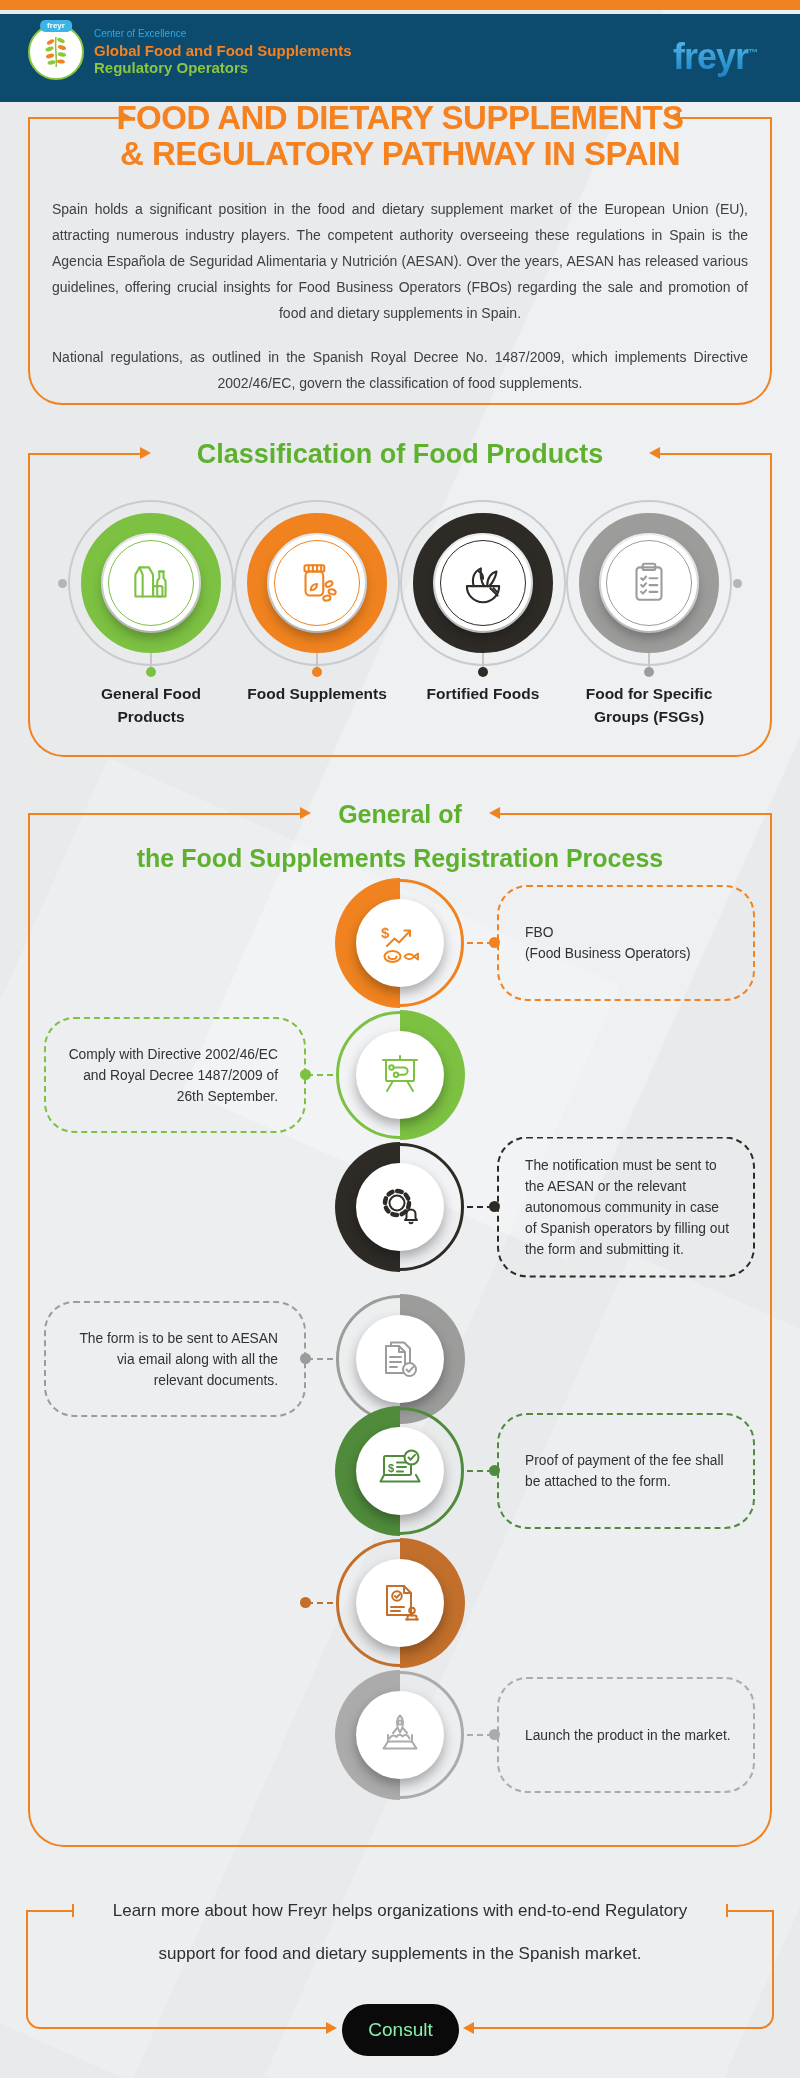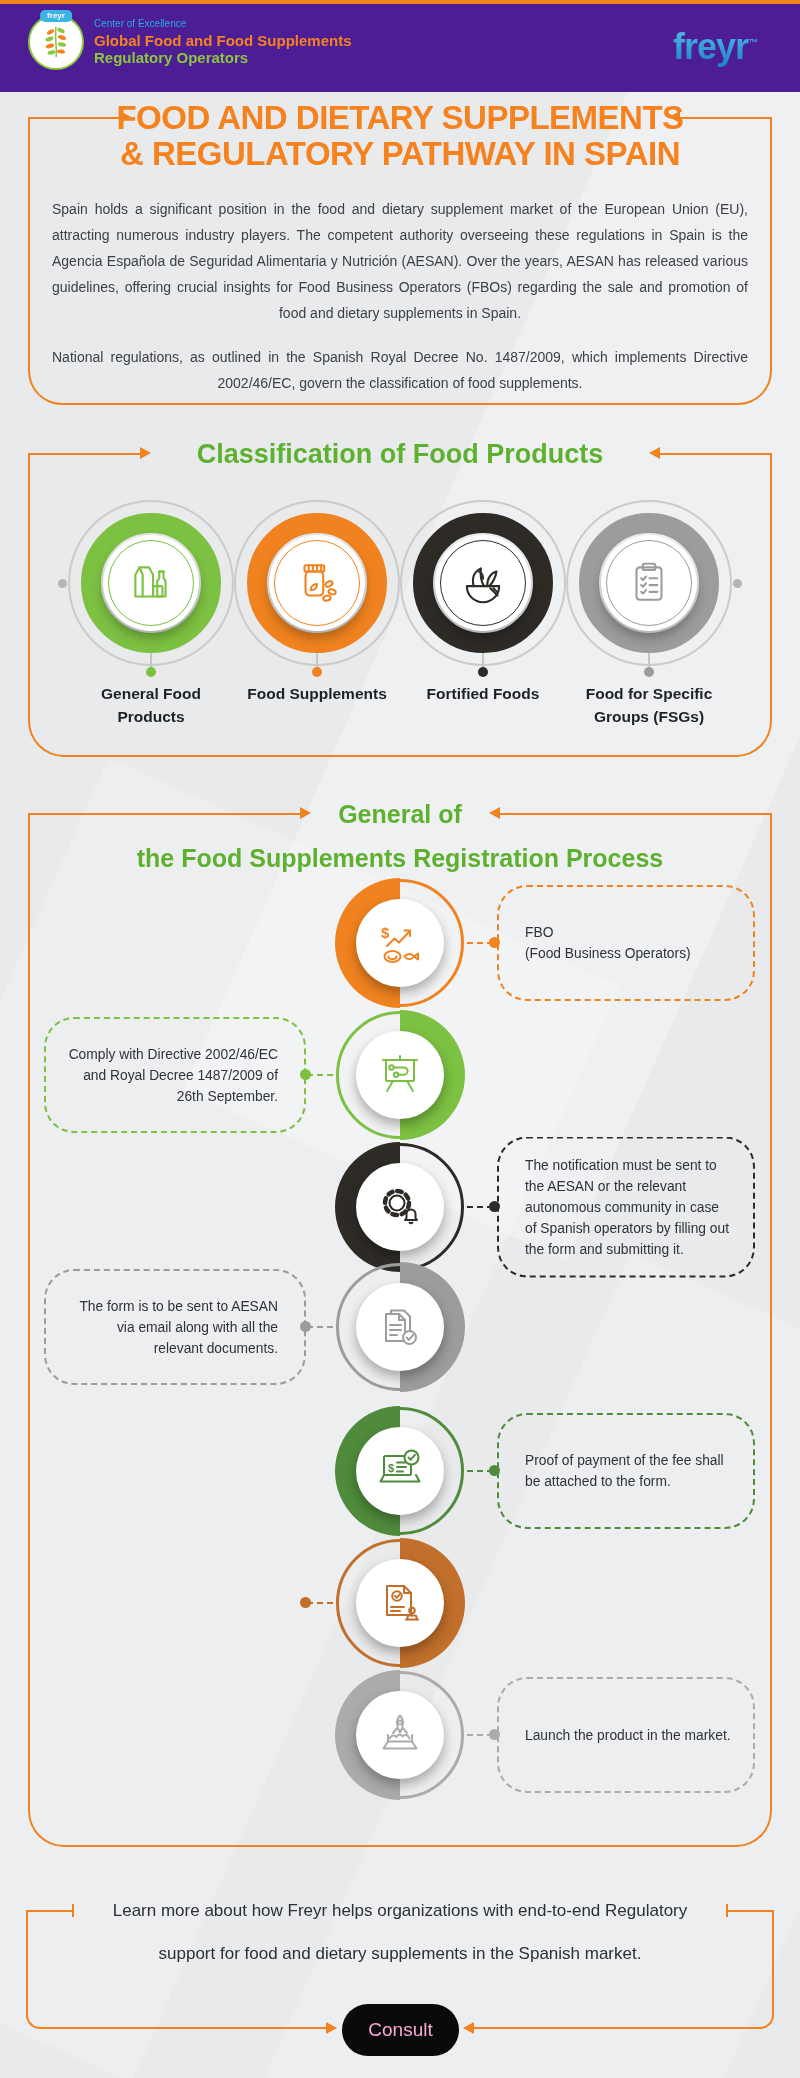--- a/index.html
+++ b/index.html
@@ -10,21 +10,21 @@
     background:#e8eaec;overflow:hidden;
     font-family:"Liberation Sans",sans-serif;color:#3e4144;
   }
   .diag{position:absolute;background:rgba(255,255,255,.30);transform:rotate(24deg);pointer-events:none;}
   #d1{width:420px;height:1500px;left:470px;top:-260px;}
   #d2{width:560px;height:1200px;left:-160px;top:820px;background:rgba(255,255,255,.22);}
   #d3{width:420px;height:900px;left:430px;top:1300px;background:rgba(255,255,255,.20);}
 
   
   .topbar{position:absolute;left:0;top:0;width:800px;height:10px;background:#f0831f;}
-  header{position:absolute;left:0;top:4px;width:800px;height:88px;background:#4c1d95;}
+  header{position:absolute;left:0;top:14px;width:800px;height:88px;background:#0c4a6e;}
   .logo-group{position:absolute;left:28px;top:10px;display:flex;align-items:center;}
   .logo-circle{position:relative;width:56px;height:56px;border:2.5px solid #8CC63E;border-radius:50%;background:#fff;display:flex;align-items:center;justify-content:center;}
   .logo-badge{position:absolute;top:-6px;left:50%;transform:translateX(-50%);background:#3CB4E5;color:#fff;font-size:8px;font-weight:700;padding:1px 7px;border-radius:5px;line-height:10px;}
   .logo-text{margin-left:10px;line-height:1.15;}
   .coe{font-size:10px;color:#29ABE1;margin-bottom:2px;}
   .org1{font-size:15px;font-weight:700;color:#F58220;}
   .org2{font-size:15px;font-weight:700;color:#8CC63E;}
   .brand{position:absolute;right:42px;top:22px;font-size:36px;font-weight:700;letter-spacing:-1px;
     background:linear-gradient(180deg,#55BDEA,#1B7FC4);-webkit-background-clip:text;background-clip:text;
     color:#2EA7DF;-webkit-text-fill-color:transparent;}
@@ -107,21 +107,21 @@
   .footer-text{position:absolute;left:0;top:1889px;width:800px;text-align:center;font-size:17px;line-height:43px;color:#2c2f33;}
   .fb-left{position:absolute;left:26px;top:1910px;width:304px;height:119px;border-left:2px solid #f0831f;border-bottom:2px solid #f0831f;border-bottom-left-radius:14px;}
   .fb-left-top{position:absolute;left:26px;top:1910px;width:46px;height:0;border-top:2px solid #f0831f;}
   .fb-tick.l{position:absolute;left:72px;top:1904px;width:0;height:13px;border-left:2px solid #f0831f;}
   .fb-arrow-r{position:absolute;left:326px;top:2022px;}
   .fb-right{position:absolute;left:470px;top:1910px;width:304px;height:119px;border-right:2px solid #f0831f;border-bottom:2px solid #f0831f;border-bottom-right-radius:14px;}
   .fb-right-top{position:absolute;left:728px;top:1910px;width:46px;height:0;border-top:2px solid #f0831f;}
   .fb-tick.r{position:absolute;left:726px;top:1904px;width:0;height:13px;border-left:2px solid #f0831f;}
   .fb-arrow-l{position:absolute;left:463px;top:2022px;}
   .consult-btn{position:absolute;left:342px;top:2004px;width:117px;height:52px;border-radius:26px;background:#0a0a0a;
-    color:#f9a8d4;font-size:19px;font-family:"Liberation Sans",sans-serif;display:flex;align-items:center;justify-content:center;border:none;cursor:pointer;}
+    color:#86efac;font-size:19px;font-family:"Liberation Sans",sans-serif;display:flex;align-items:center;justify-content:center;border:none;cursor:pointer;}
 </style>
 </head>
 <body>
 
 <div id="page">
   <div class="diag" id="d1"></div>
   <div class="diag" id="d2"></div>
   <div class="diag" id="d3"></div>
 
   <div class="topbar"></div>
@@ -333,21 +333,21 @@
           </svg>
         </div>
       </div>
       <div class="conn"></div>
       <div class="ndot"></div>
       <div class="sbox">
           <p>The notification must be sent to the AESAN or the relevant autonomous community in case of Spanish operators by filling out the form and submitting it.</p>
         </div>
     </div>
 
-    <div class="node s4 thickR sideL" style="top:462px">
+    <div class="node s4 thickR sideL" style="top:494px">
       <div class="ringwrap">
         <div class="solid"></div>
           <div class="thin"></div>
         <div class="core">
           <svg viewBox="0 0 48 48" fill="none" stroke="currentColor" stroke-width="2" stroke-linecap="round" stroke-linejoin="round">
             <path d="M15 11V7.5h13l6 6V32h-3"></path>
             <path d="M10 11h13l6 6v21H10z"></path>
               <path d="M23 11v6h6"></path>
             <path d="M14 22h11M14 27h11M14 32h7"></path>
             <circle cx="33.5" cy="34.5" r="6.5" fill="#fff"></circle>

